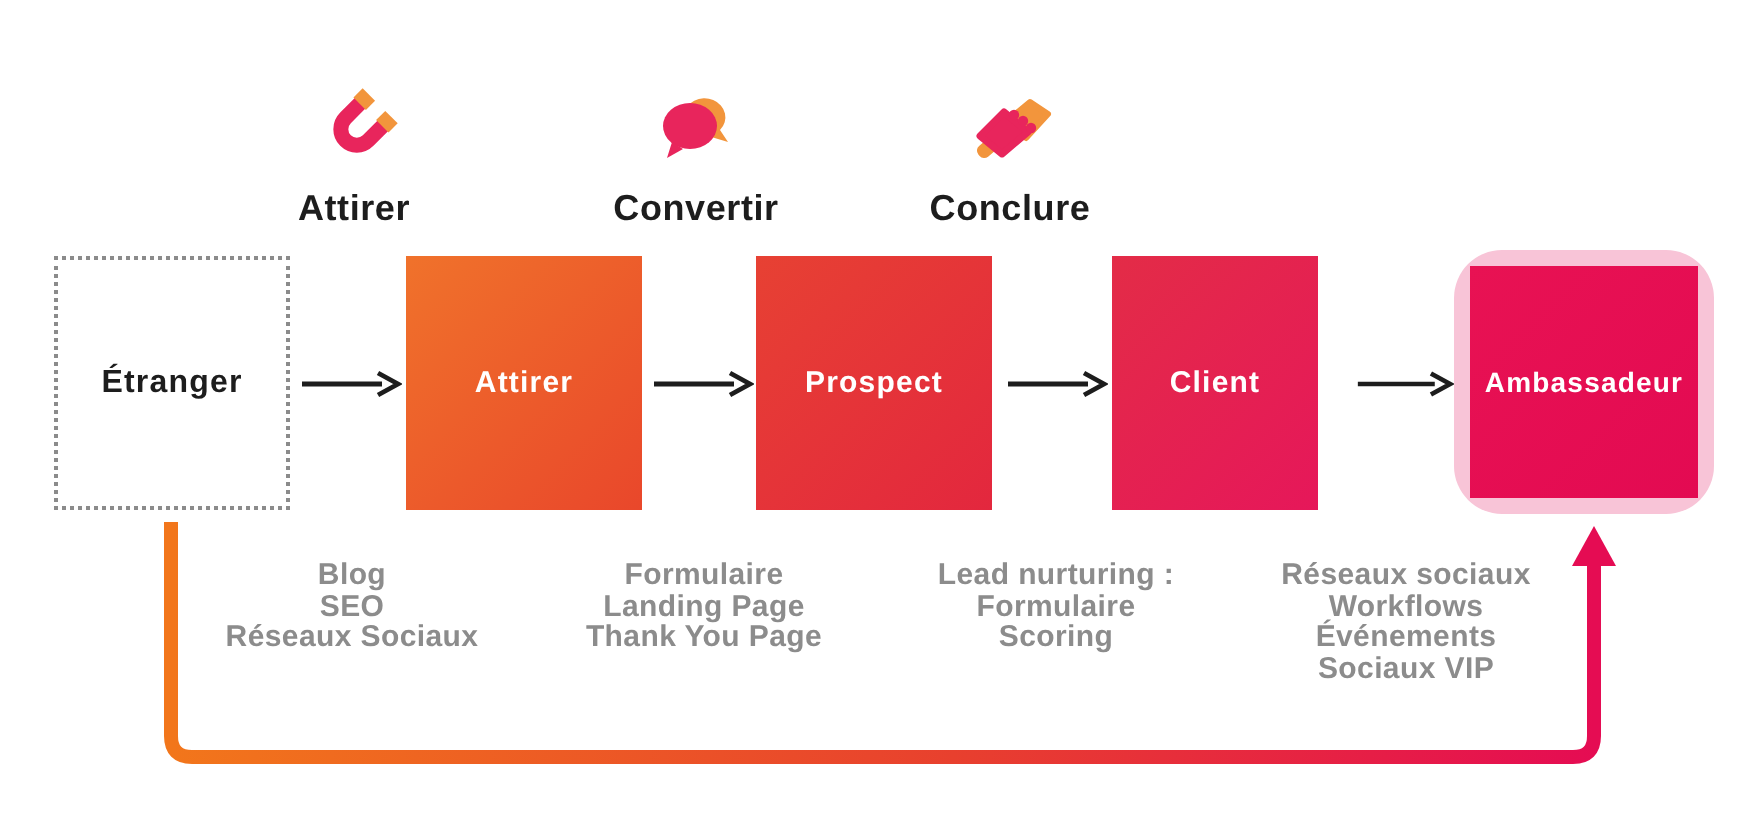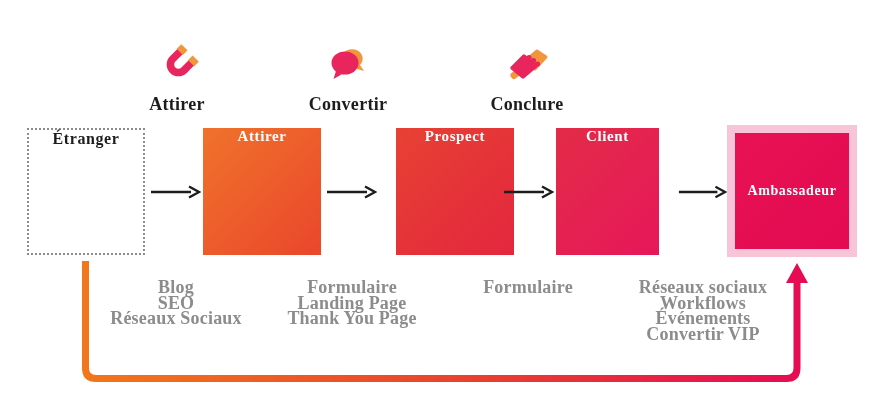--- a/index.html
+++ b/index.html
@@ -1,53 +1,53 @@
 <!DOCTYPE html>
 <html><head>
 <meta charset="utf-8">
 <style>
   html,body{margin:0;padding:0;background:#fff;}
   .canvas{
     position:relative;width:882px;height:420px;background:#fff;overflow:hidden;
-    font-family:Liberation Serif, serif;
+    font-family:Liberation Sans, sans-serif;
   }
   
   .stage{position:absolute;top:44px;width:180px;display:flex;flex-direction:column;align-items:center;}
   .stage .icon{width:44px;height:44px;display:block;}
   .stage .stage-label{
     margin-top:6px;font-size:18px;font-weight:bold;color:#1d1d1d;letter-spacing:.3px;
   }
   
   .box{
     position:absolute;top:128px;width:118px;height:127px;
-    display:flex;justify-content:center;
+    display:flex;align-items:center;justify-content:center;
     color:#fff;font-weight:bold;font-size:15px;letter-spacing:.6px;text-align:center;
   }
   .box-etranger{
     background:#fff;border:2px dotted #8b8b8b;color:#1d1d1d;font-size:16px;
     box-sizing:border-box;
   }
   .box-visiteur{background:linear-gradient(135deg,#F0722B 0%,#E9472B 100%);}
-  .box-prospect{background:linear-gradient(135deg,#E74133 0%,#E3273E 100%);margin-left:18px;}
+  .box-prospect{background:linear-gradient(135deg,#E74133 0%,#E3273E 100%);}
   .box-client{background:linear-gradient(135deg,#E32C47 0%,#E6175A 100%);}
   .box-ambassadeur-outer{
     position:absolute;left:727px;top:125px;width:130px;height:132px;
-    background:#F8C4D7;display:flex;align-items:center;justify-content:center;
+    background:#F8C4D7;display:flex;align-items:center;justify-content:center;border-radius:24px;
   }
   .box-ambassadeur-inner{
     width:114px;height:116px;background:linear-gradient(135deg,#E81253 0%,#E30A52 100%);
     display:flex;align-items:center;justify-content:center;
     color:#fff;font-weight:bold;font-size:14px;letter-spacing:.6px;
   }
   
   .h-arrow{position:absolute;top:185px;}
   
   .list{
     position:absolute;top:280px;width:190px;
-    text-align:center;color:#8c8c8c;font-size:18px;font-weight:600;line-height:15.5px;
+    text-align:center;color:#8c8c8c;font-size:15px;font-weight:600;line-height:15.5px;
     letter-spacing:.2px;
   }
   
   .loop{position:absolute;left:0;top:0;pointer-events:none;}
 </style>
 </head>
 <body>
 
 <div class="canvas">
 
@@ -64,21 +64,21 @@
 
   <div class="stage" style="left:258px">
     <svg class="icon" viewBox="0 0 44 44">
       <path d="M38 27 l-4 -6 a10.5 9.5 0 1 0 -6 3 z" fill="#F2953C"></path>
       <ellipse cx="19" cy="19" rx="13.5" ry="11.5" fill="#E8255C"></ellipse>
       <path d="M10 27 l-2.5 8 8 -4.5 z" fill="#E8255C"></path>
     </svg>
     <div class="stage-label">Convertir</div>
   </div>
 
-  <div class="stage" style="left:437px">
+  <div class="stage" style="left:415px">
     <svg class="icon" viewBox="0 0 44 44">
       <path d="M20 17 L32 7 L41 13 L30 25 Z" fill="#F2953C" stroke="#F2953C" stroke-width="3" stroke-linejoin="round"></path>
       <rect x="5" y="27" width="10" height="7" rx="3" transform="rotate(-40 10 30)" fill="#F2953C"></rect>
       <path d="M7 24 L19 12 L31 22 L18 33 Z" fill="#E8255C" stroke="#E8255C" stroke-width="3.5" stroke-linejoin="round"></path>
       <circle cx="24" cy="13.5" r="2.6" fill="#E8255C"></circle>
       <circle cx="28.5" cy="16.5" r="2.6" fill="#E8255C"></circle>
       <circle cx="32.5" cy="20" r="2.6" fill="#E8255C"></circle>
     </svg>
     <div class="stage-label">Conclure</div>
   </div>
@@ -123,27 +123,29 @@
     <div>Blog</div>
     <div>SEO</div>
     <div>Réseaux Sociaux</div>
   </div>
   <div class="list" style="left:257px">
     <div>Formulaire</div>
     <div>Landing Page</div>
     <div>Thank You Page</div>
   </div>
   <div class="list" style="left:433px">
+    <div>Lead nurturing :</div>
     <div>Formulaire</div>
+    <div>Scoring</div>
   </div>
   <div class="list" style="left:608px">
     <div>Réseaux sociaux</div>
     <div>Workflows</div>
     <div>Événements</div>
-    <div>Convertir VIP</div>
+    <div>Sociaux VIP</div>
   </div>
 
   <svg class="loop" width="882" height="420" viewBox="0 0 882 420">
     <defs>
       <linearGradient id="loopGrad" x1="0" y1="0" x2="1" y2="0">
         <stop offset="0" stop-color="#F2761B"></stop>
         <stop offset="0.55" stop-color="#E8402E"></stop>
         <stop offset="1" stop-color="#E50C53"></stop>
       </linearGradient>
     </defs>

